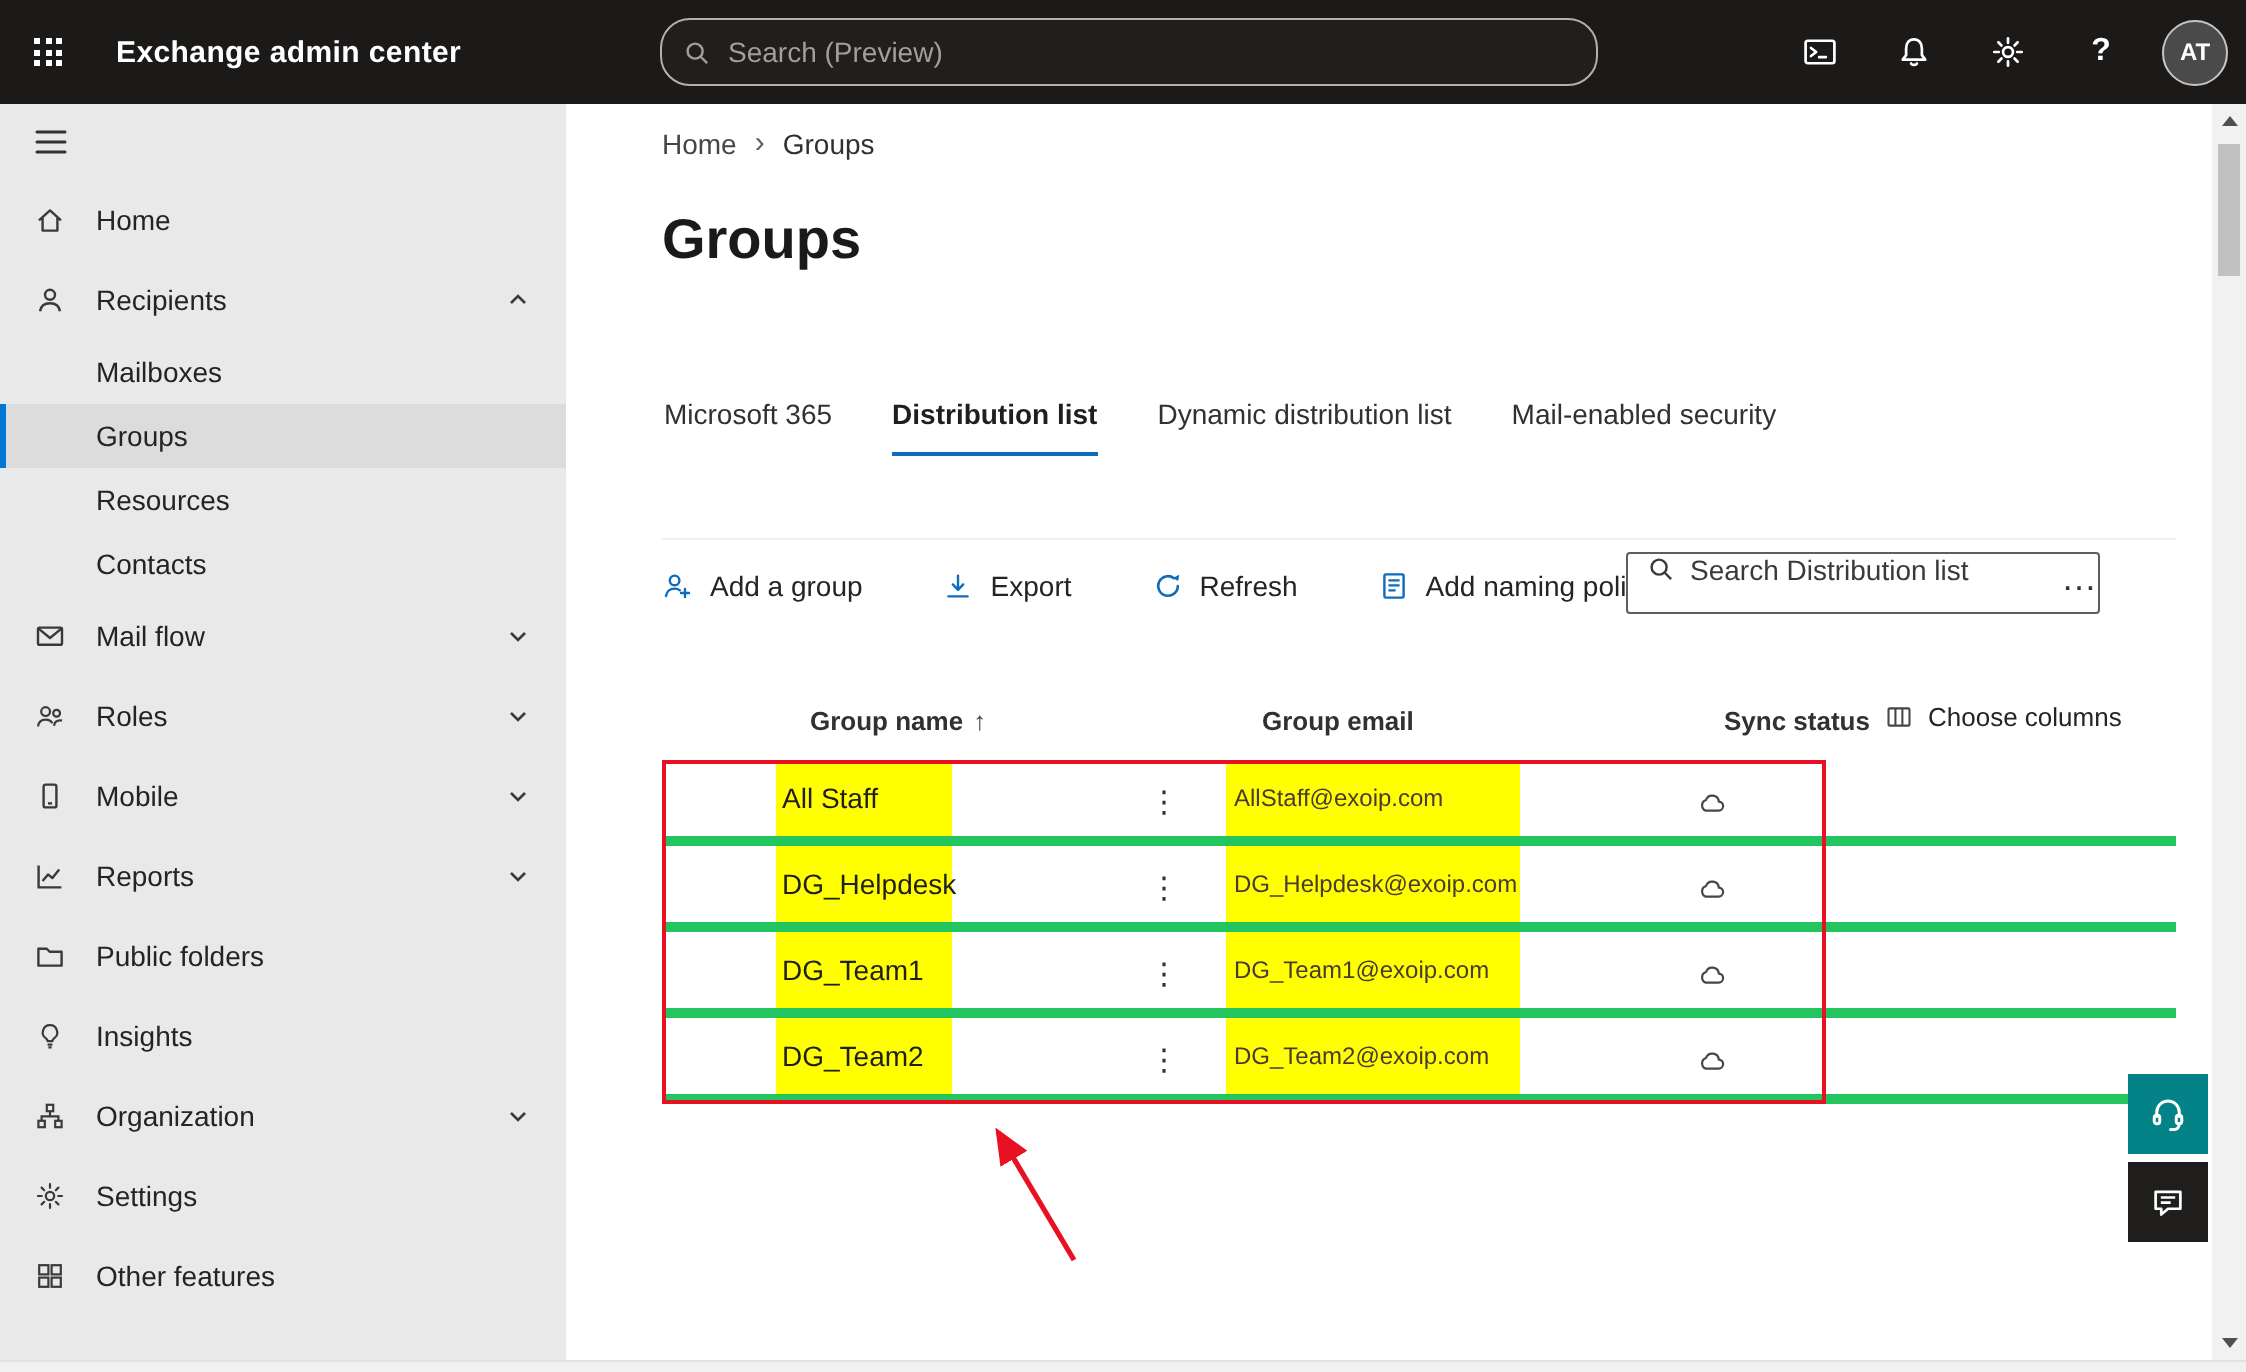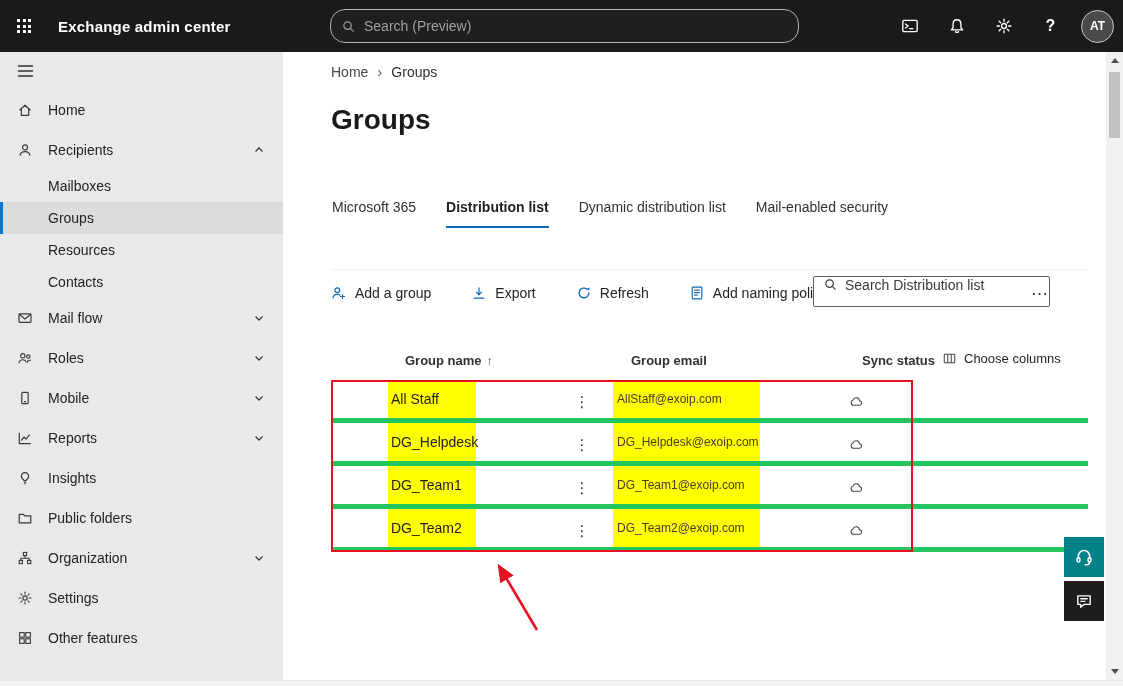--- a/index.html
+++ b/index.html
@@ -260,36 +260,36 @@
     <span class="sb-chev">
         <svg width="12" height="12" viewBox="0 0 12 12">
           <polyline points="2.5,4.5 6,8 9.5,4.5" fill="none" stroke="#3b3a39" stroke-width="1.3"></polyline>
         </svg>
       </span>
   </div>
 
   <div class="sb-item top">
     <span class="sb-ico">
         <svg viewBox="0 0 16 16">
+          <path d="M2.2 12.8V4.4h4.2l1.4 1.5h6v6.9z" stroke="#3b3a39" stroke-width="1.2" fill="none" stroke-linejoin="round"></path>
+        </svg>
+      </span>
+    <span>Public folders</span>
+  </div>
+
+  <div class="sb-item top">
+    <span class="sb-ico">
+        <svg viewBox="0 0 16 16">
           <g stroke="#3b3a39" stroke-width="1.1" fill="none" stroke-linejoin="round">
             <path d="M8 2.6a3.6 3.6 0 0 1 2 6.6c-.5.4-.8.8-.8 1.4H6.8c0-.6-.3-1-.8-1.4A3.6 3.6 0 0 1 8 2.6z"></path>
             <path d="M6.8 12.3h2.4M7.2 13.7h1.6"></path>
           </g>
         </svg>
       </span>
     <span>Insights</span>
-  </div>
-
-  <div class="sb-item top">
-    <span class="sb-ico">
-        <svg viewBox="0 0 16 16">
-          <path d="M2.2 12.8V4.4h4.2l1.4 1.5h6v6.9z" stroke="#3b3a39" stroke-width="1.2" fill="none" stroke-linejoin="round"></path>
-        </svg>
-      </span>
-    <span>Public folders</span>
   </div>
 
   <div class="sb-item top">
     <span class="sb-ico">
         <svg viewBox="0 0 16 16">
           <g stroke="#3b3a39" stroke-width="1.1" fill="none">
             <rect x="6.4" y="2.4" width="3.2" height="3.2"></rect>
             <rect x="2.2" y="10.4" width="3.2" height="3.2"></rect>
             <rect x="10.6" y="10.4" width="3.2" height="3.2"></rect>
             <path d="M8 5.6v2.6M3.8 10.4V8.2h8.4v2.2"></path>

